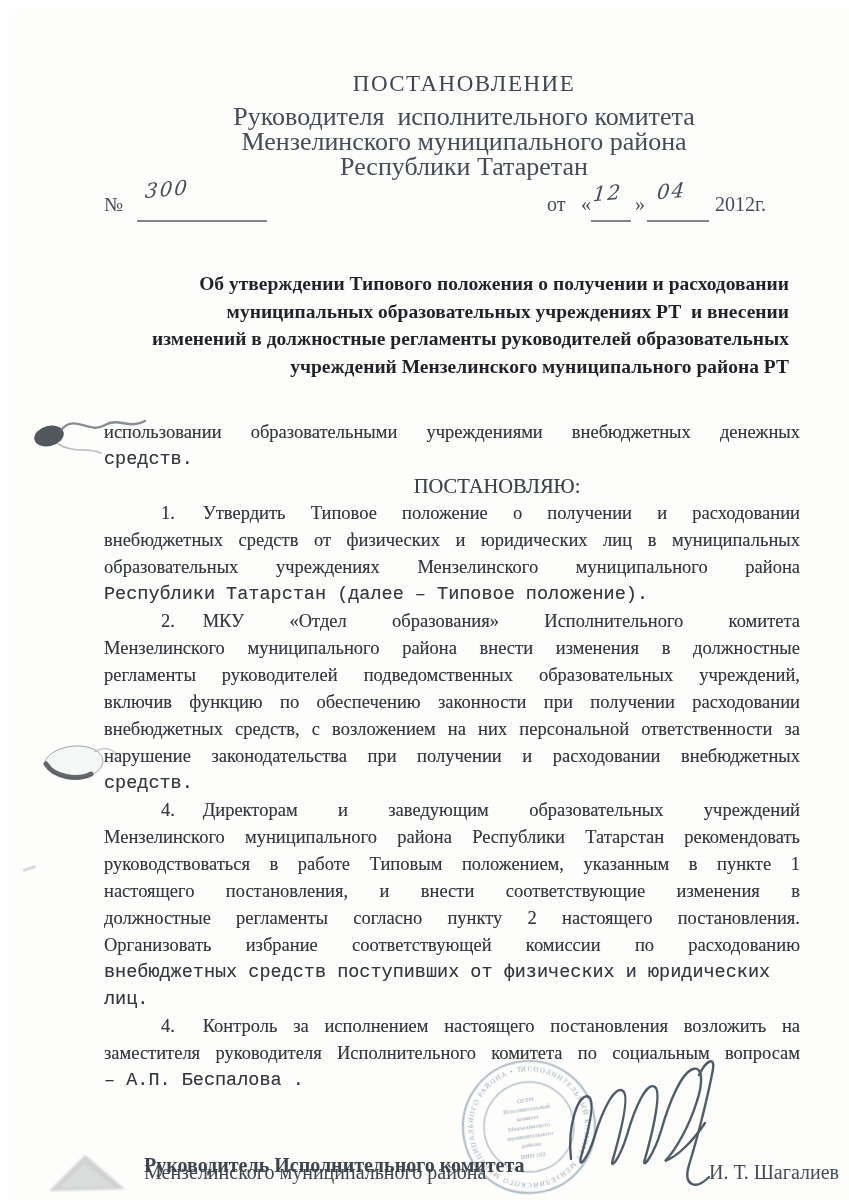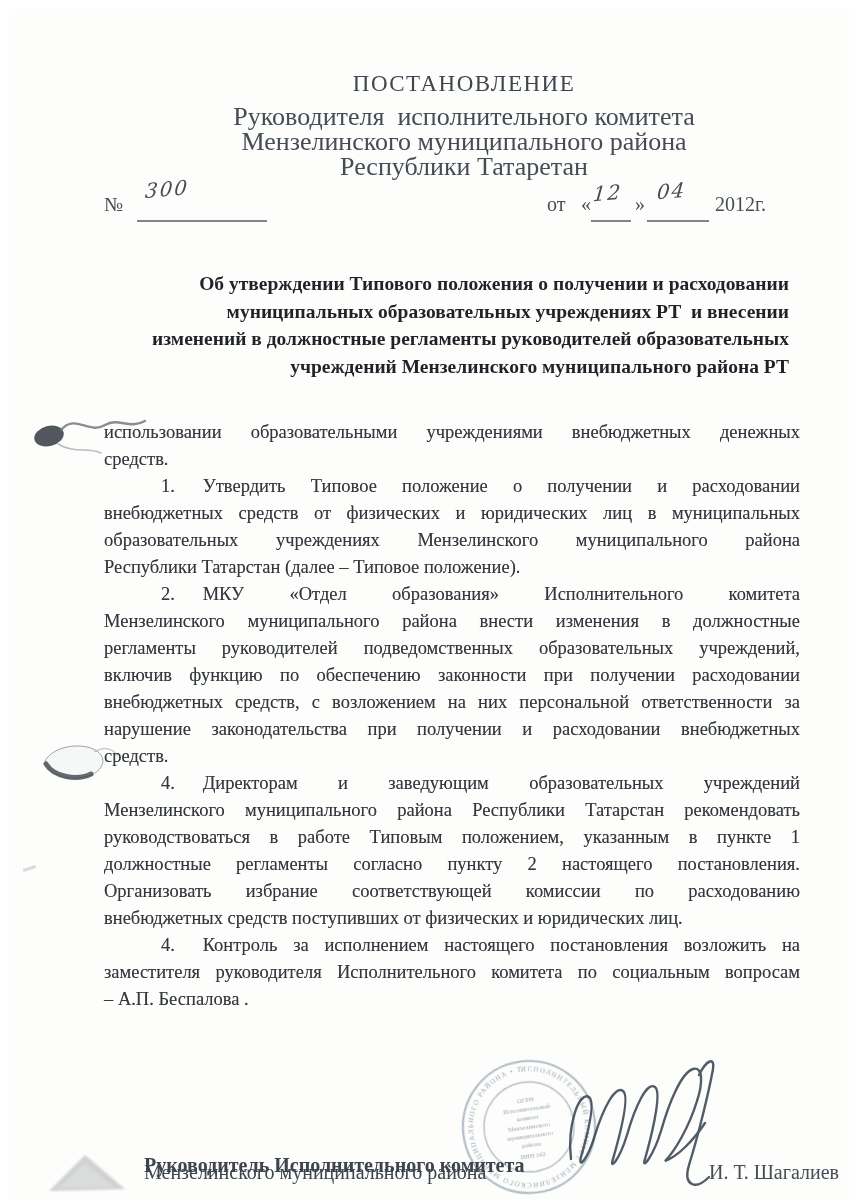--- a/index.html
+++ b/index.html
@@ -25,21 +25,21 @@
   .uline{position:absolute;height:1.5px;background:#6a7076;opacity:.85;}
   
   .subject{position:absolute;top:261px;left:80px;width:700px;text-align:right;
     font-weight:bold;font-size:19.5px;line-height:27.5px;color:#1f2328;}
   .subject p{margin:0;}
   
   .body{position:absolute;top:410px;left:95px;width:696px;font-size:18.5px;line-height:27px;
     text-shadow:0 0 .3px rgba(50,55,60,.45);}
   .body p{margin:0;}
   .j{text-align:justify;text-align-last:justify;text-justify:inter-word;}
-  .l{text-align:left;text-align-last:left;}
+  .l{text-align:left;text-align-last:left;font-family:Liberation Mono, monospace;}
   .ind{padding-left:57px;}
   .resolve{text-align:center;text-align-last:center;padding-left:90px;font-size:20.5px;color:#3c4249;}
   
   .sig-line{position:absolute;left:135px;font-size:20px;color:#3d444c;margin:0;}
   .sig-name{position:absolute;left:700px;top:1152px;font-size:20px;color:#454c55;}
   
   .stamp{position:absolute;left:435px;top:1033px;width:170px;height:170px;
     filter:blur(.4px);transform:rotate(-8deg);}
   .autograph{position:absolute;left:548px;top:1038px;width:190px;height:160px;filter:blur(.2px);}
   
@@ -99,37 +99,39 @@
     <p>Об утверждении Типового положения о получении и расходовании</p>
     <p>муниципальных образовательных учреждениях РТ и внесении</p>
     <p>изменений в должностные регламенты руководителей образовательных</p>
     <p>учреждений Мензелинского муниципального района РТ</p>
   </div>
 
   <div class="body">
     <p class="j">использовании образовательными учреждениями внебюджетных денежных</p>
     <p class="l">средств.</p>
 
+    <p class="resolve">ПОСТАНОВЛЯЮ:</p>
 
     <p class="j ind">1.  Утвердить Типовое положение о получении и расходовании</p>
     <p class="j">внебюджетных средств от физических и юридических лиц в муниципальных</p>
     <p class="j">образовательных учреждениях Мензелинского муниципального района</p>
     <p class="l">Республики Татарстан (далее – Типовое положение).</p>
 
     <p class="j ind">2.  МКУ «Отдел образования» Исполнительного комитета</p>
     <p class="j">Мензелинского муниципального района внести изменения в должностные</p>
     <p class="j">регламенты руководителей подведомственных образовательных учреждений,</p>
     <p class="j">включив функцию по обеспечению законности при получении расходовании</p>
     <p class="j">внебюджетных средств, с возложением на них персональной ответственности за</p>
     <p class="j">нарушение законодательства при получении и расходовании внебюджетных</p>
     <p class="l">средств.</p>
 
     <p class="j ind">4.  Директорам и заведующим образовательных учреждений</p>
     <p class="j">Мензелинского муниципального района Республики Татарстан рекомендовать</p>
     <p class="j">руководствоваться в работе Типовым положением, указанным в пункте 1</p>
+    <p class="j">настоящего постановления, и внести соответствующие изменения в</p>
     <p class="j">должностные регламенты согласно пункту 2 настоящего постановления.</p>
     <p class="j">Организовать избрание соответствующей комиссии по расходованию</p>
     <p class="l">внебюджетных средств поступивших от физических и юридических лиц.</p>
 
     <p class="j ind">4.  Контроль за исполнением настоящего постановления возложить на</p>
     <p class="j">заместителя руководителя Исполнительного комитета по социальным вопросам</p>
     <p class="l">– А.П. Беспалова .</p>
   </div>
 
   <svg class="stamp" viewBox="0 0 170 170">

